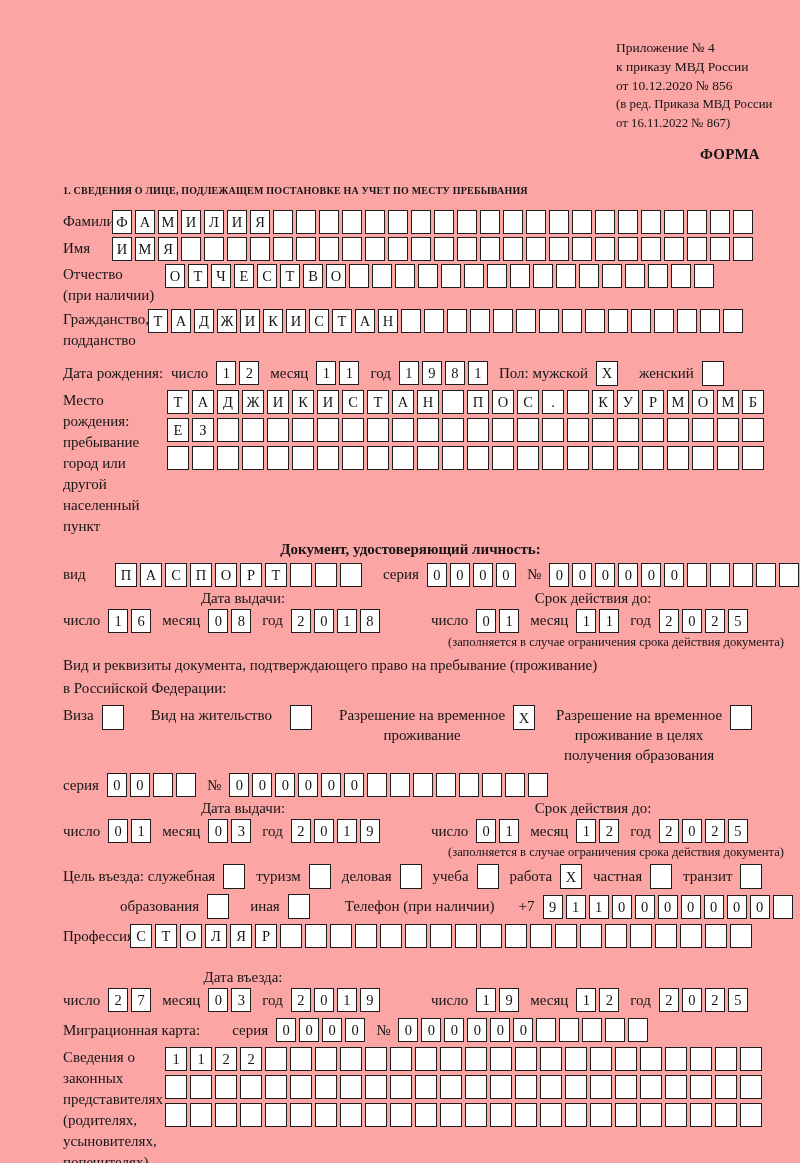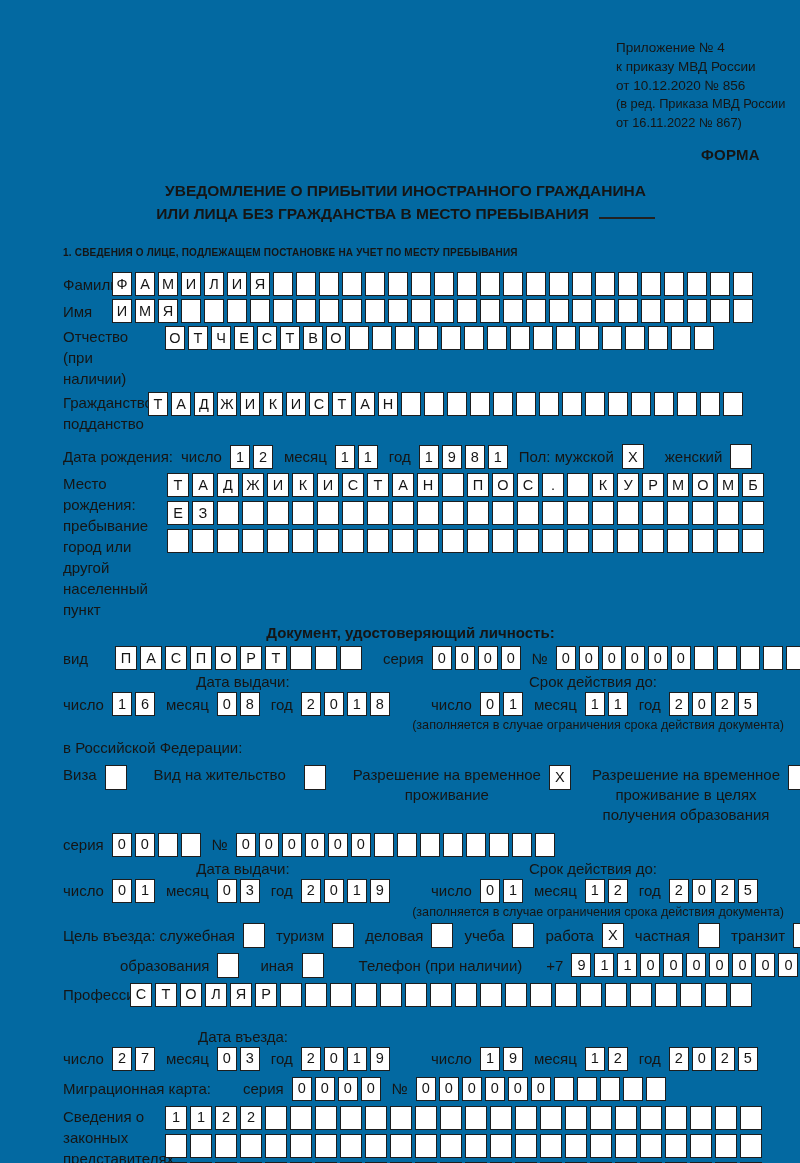--- a/index.html
+++ b/index.html
@@ -1,19 +1,19 @@
 <!DOCTYPE html>
 <html><head>
 <meta charset="utf-8">
 <style>
   html,body { margin:0; padding:0; background:#e8e8e8; }
   .page {
-    width:800px; height:1163px; margin:0 auto; background:#0369a1;
+    width:800px; height:1163px; margin:0 auto; background:#fca5a5;
     box-sizing:border-box; padding:38px 12px 0 63px; overflow:hidden;
-    font-family:Liberation Sans, sans-serif; color:#151515;
+    font-family:Liberation Serif, serif; color:#151515;
     position:relative;
   }
   .annex { margin-left:553px; font-size:13.5px; line-height:1.42; }
   .annex .amend { font-size:12.8px; }
   .forma { text-align:right; padding-right:28px; font-weight:bold; font-size:15px; margin-top:14px; letter-spacing:.3px; }
   .title { text-align:center; font-weight:bold; font-size:15.5px; line-height:1.5; margin-top:16px; margin-right:40px; }
   .uline { display:inline-block; width:56px; border-bottom:2px solid #222; margin-left:10px; vertical-align:baseline; }
   .section { font-weight:bold; font-size:10px; margin-top:22px; margin-bottom:14px; letter-spacing:.2px; }
 
   .row { display:flex; align-items:center; gap:8px; margin-bottom:3px; font-size:15px; }
@@ -58,24 +58,20 @@
   <div class="annex">
     <div>Приложение № 4</div>
     <div>к приказу МВД России</div>
     <div>от 10.12.2020 № 856</div>
     <div class="amend">(в ред. Приказа МВД России</div>
     <div class="amend">от 16.11.2022 № 867)</div>
   </div>
 
   <div class="forma">ФОРМА</div>
 
-  <div class="title">
-    <div>УВЕДОМЛЕНИЕ О ПРИБЫТИИ ИНОСТРАННОГО ГРАЖДАНИНА</div>
-    <div><span>ИЛИ ЛИЦА БЕЗ ГРАЖДАНСТВА В МЕСТО ПРЕБЫВАНИЯ</span><span class="uline"></span></div>
-  </div>
 
   <div class="section">1. СВЕДЕНИЯ О ЛИЦЕ, ПОДЛЕЖАЩЕМ ПОСТАНОВКЕ НА УЧЕТ ПО МЕСТУ ПРЕБЫВАНИЯ</div>
 
   <div class="row">
     <span class="lbl w41">Фамилия</span>
     <span class="boxes">
         <span class="cbox">Ф</span>
         <span class="cbox">А</span>
         <span class="cbox">М</span>
         <span class="cbox">И</span>
@@ -404,20 +400,21 @@
       <span class="boxes">
           <span class="cbox">2</span>
           <span class="cbox">0</span>
           <span class="cbox">2</span>
           <span class="cbox">5</span>
         </span>
     </span>
   </div>
   <div class="note right">(заполняется в случае ограничения срока действия документа)</div>
 
+  <div class="stattext">Вид и реквизиты документа, подтверждающего право на пребывание (проживание)</div>
   <div class="stattext">в Российской Федерации:</div>
 
   <div class="row top chkrow">
     <span class="lbl">Виза</span>
     <span class="boxes chk">
         <span class="cbox"></span>
       </span>
     <span class="lbl ml16">Вид на жительство</span>
     <span class="boxes chk ml10">
         <span class="cbox"></span>

